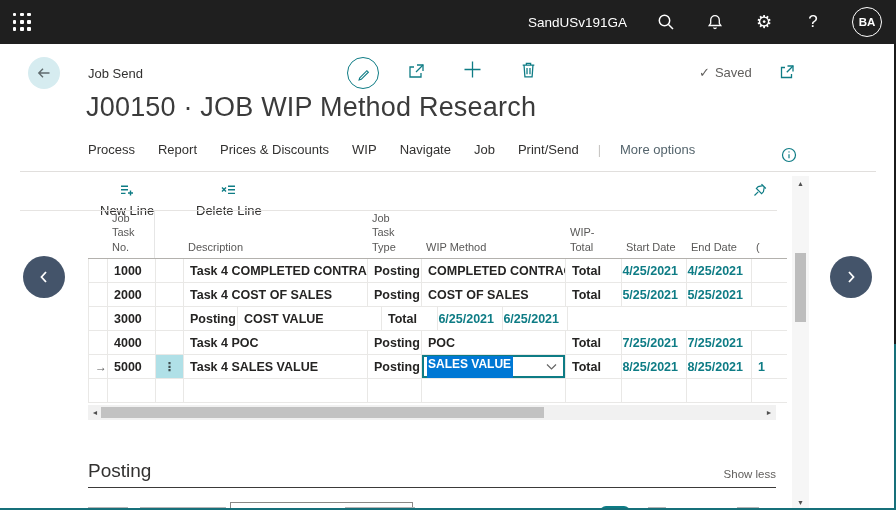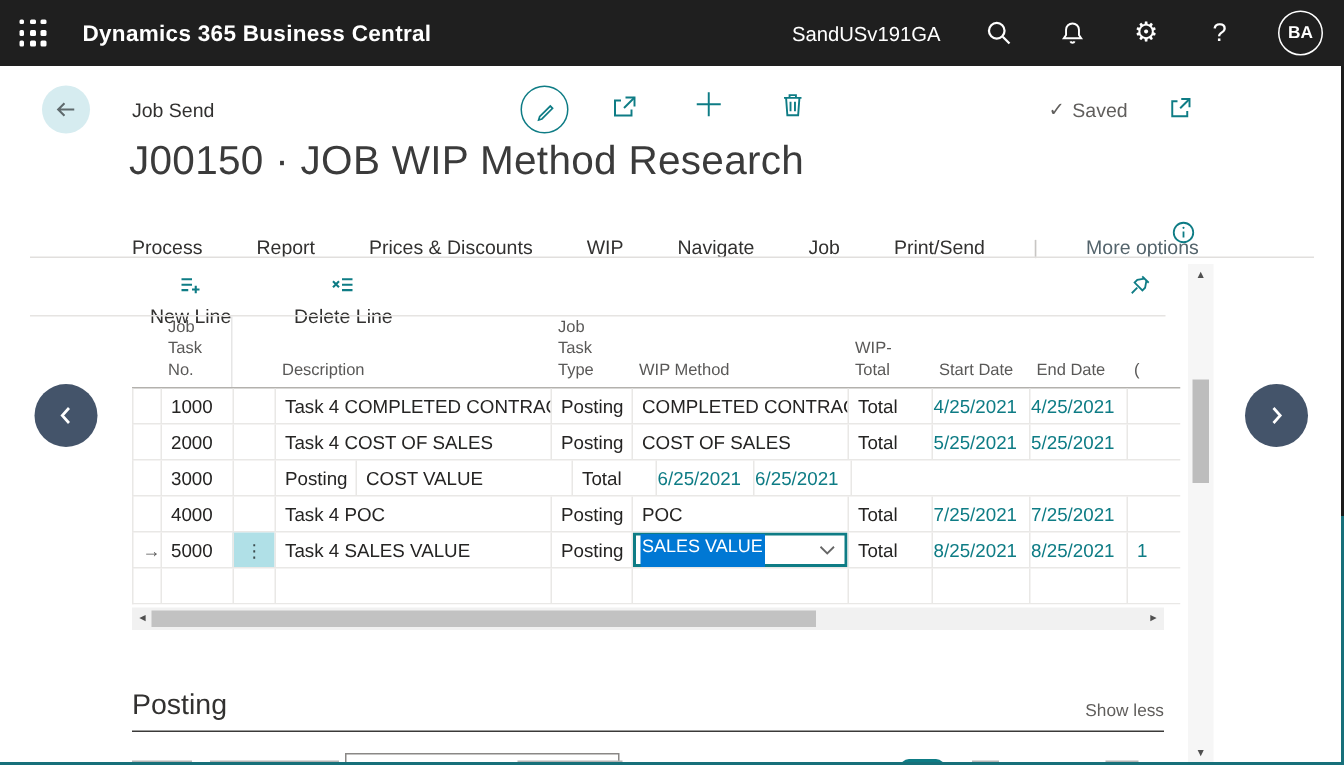--- a/index.html
+++ b/index.html
@@ -25,41 +25,41 @@
             background:#d6ecf0;display:flex;align-items:center;justify-content:center;color:#5f6a6d;cursor:pointer;}
   .page-type{position:absolute;left:88px;top:66px;font-size:13px;color:#323130;}
   .pencil-btn{position:absolute;left:347px;top:57px;width:32px;height:32px;border-radius:50%;
               border:1.5px solid var(--accent,#0e7c85);box-sizing:border-box;display:flex;align-items:center;
               justify-content:center;color:var(--accent,#0e7c85);cursor:pointer;background:#fff;}
   .hicon{position:absolute;color:var(--accent,#0e7c85);cursor:pointer;display:flex;align-items:center;justify-content:center;}
   .saved{position:absolute;left:699px;top:65px;display:flex;align-items:center;gap:5px;color:#605e5c;font-size:13px;}
   .page-title{position:absolute;left:86px;top:92px;font-size:27px;font-weight:400;color:#3b3b3b;letter-spacing:.2px;}
 
   
-  .menubar{position:absolute;left:88px;top:142px;height:30px;display:flex;align-items:flex-end;gap:36px;font-size:13px;color:#323130;}
+  .menubar{position:absolute;left:88px;top:142px;height:30px;display:flex;align-items:flex-start;gap:23px;font-size:13px;color:#323130;}
   .menubar .mi{cursor:pointer;white-space:nowrap;}
   .msep{color:#c8c6c4;margin:0 -4px;}
   .more{color:#54646c;}
   .info-btn{position:absolute;left:781px;top:147px;color:var(--accent,#0e7c85);cursor:pointer;}
   .divider1{position:absolute;left:20px;top:171px;width:856px;height:1px;background:#e1dfdd;}
   .divider2{position:absolute;left:20px;top:210px;width:757px;height:1px;background:#e6e4e2;}
 
   
   .gt-item{position:absolute;top:183px;display:flex;align-items:center;gap:6px;font-size:13px;color:#323130;cursor:pointer;flex-direction:column;}
   .gt-item svg{color:var(--accent,#0e7c85);}
   .pin-btn{position:absolute;left:752px;top:182px;color:var(--accent,#0e7c85);cursor:pointer;}
 
   
   .grid{position:absolute;left:88px;top:211px;width:699px;overflow:hidden;font-size:12.5px;}
   .g-head{display:flex;height:48px;border-bottom:1px solid #b3b1ad;box-sizing:border-box;}
   .hc{display:flex;align-items:flex-end;padding:3px 6px 4px 6px;box-sizing:border-box;font-size:11px;
       color:#595857;white-space:pre-line;line-height:1.3;}
   .g-row{display:flex;height:24px;border-bottom:1px solid #e9e8e6;border-left:1px solid #e9e8e6;box-sizing:border-box;}
   .c{box-sizing:border-box;flex:none;overflow:hidden;}
-  .bc{display:flex;align-items:center;padding:0 6px;border-left:1px solid #e9e8e6;white-space:nowrap;}
+  .bc{display:flex;align-items:center;padding:0 6px;border-left:1px solid #e9e8e6;white-space:nowrap;font-weight:bold;}
   .bc.first{border-left:none;}
   .sel{width:18px;}  .no{width:48px;}  .dots{width:28px;}  .desc{width:184px;}
   .type{width:54px;} .wip{width:144px;} .tot{width:56px;}  .sd{width:65px;}
   .ed{width:65px;}   .ex{width:42px;}
   .hc.sel,.hc.dots{padding:0;}
   .hc.dots{border-left:1px solid #e6e6e6;}
   .right{justify-content:flex-end;padding-right:8px;}
   .datec{color:var(--date-link,#0e7c85);}
   .sel-arrow{font-size:12px;color:#555;margin:0 auto;}
   .dots-glyph{font-size:12px;color:#3d4c4e;margin:0 auto;letter-spacing:0;}
@@ -111,21 +111,20 @@
       <i></i>
         <i></i>
         <i></i>
         <i></i>
         <i></i>
         <i></i>
         <i></i>
         <i></i>
         <i></i>
     </div>
-    <div class="app-title">Dynamics 365 Business Central</div>
     <div class="top-right">
       <span class="env">SandUSv191GA</span>
       <span class="ticon">
         <svg width="18" height="18" viewBox="0 0 18 18" fill="none" stroke="currentColor" stroke-width="1.5">
           <circle cx="7.5" cy="7.5" r="5.2"></circle>
             <path d="M11.5 11.5L16 16"></path>
         </svg>
       </span>
       <span class="ticon">
         <svg width="18" height="18" viewBox="0 0 18 18" fill="none" stroke="currentColor" stroke-width="1.3">

